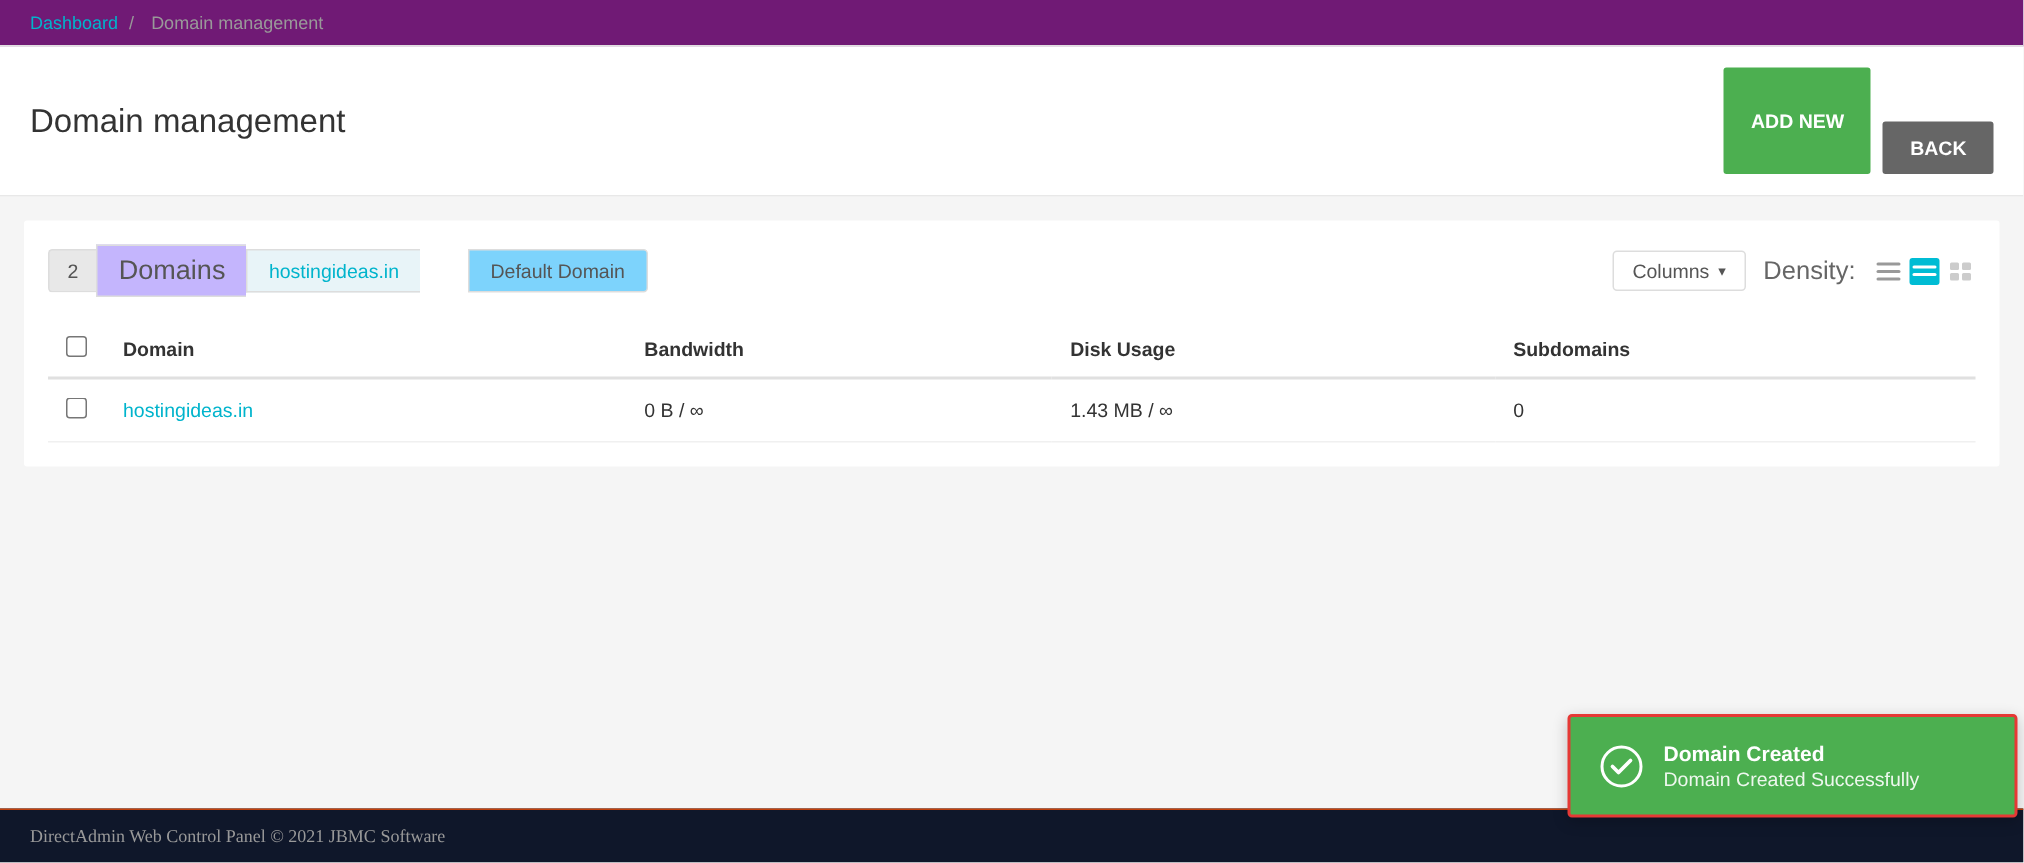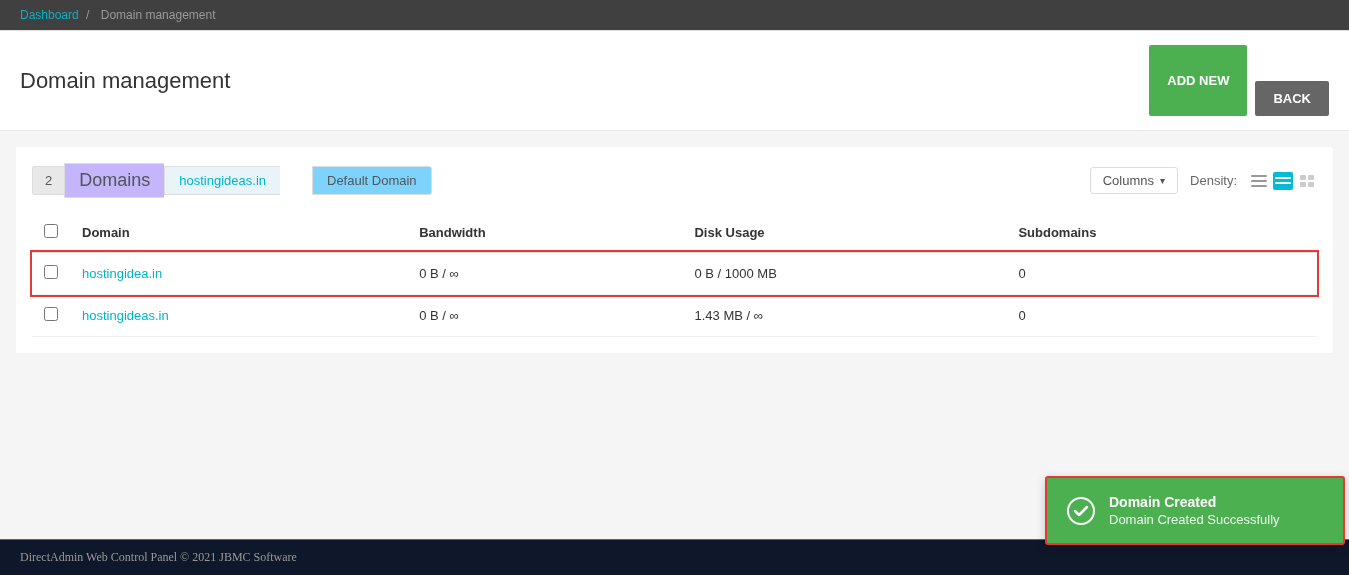--- a/index.html
+++ b/index.html
@@ -1,18 +1,18 @@
 <!DOCTYPE html>
 <html><head>
   <meta charset="utf-8">
   <style>
     * { box-sizing: border-box; margin: 0; padding: 0; }
     body { font-family: Arial, sans-serif; font-size: 14px; color: #333; background: #f5f5f5; min-height: 575px; position: relative; }
     
-    .top-bar { background: #404040; padding: 8px 20px; border-bottom: 1px solid #e0e0e0; }
+    .top-bar { background: #701a75; padding: 8px 20px; border-bottom: 1px solid #e0e0e0; }
     .breadcrumb { font-size: 12px; color: #666; }
     .breadcrumb a { color: #00b4cc; text-decoration: none; }
     .breadcrumb span { color: #999; margin: 0 4px; }
 
     .main-header { background: #fff; padding: 14px 20px 14px 20px; display: flex; align-items: center; justify-content: space-between; border-bottom: 1px solid #e8e8e8; }
     .page-title { font-size: 22px; font-weight: 300; color: #333; }
     .header-buttons { display: flex; gap: 8px; }
     .btn-rename { background: #00bcd4; color: #fff; border: none; padding: 10px 18px; font-size: 13px; font-weight: bold; cursor: pointer; text-transform: uppercase; border-radius: 2px; }
     .btn-add-new { background: #4caf50; color: #fff; border: none; padding: 10px 18px; font-size: 13px; font-weight: bold; cursor: pointer; text-transform: uppercase; border-radius: 2px; }
     .btn-back { background: #666; color: #fff; border: none; padding: 10px 18px; font-size: 13px; font-weight: bold; cursor: pointer; text-transform: uppercase; border-radius: 2px; margin-top: 36px; }
@@ -21,21 +21,21 @@
 
     .toolbar { display: flex; align-items: center; justify-content: space-between; margin-bottom: 16px; }
     .tabs-left { display: flex; align-items: center; gap: 0; }
     .tab-count { background: #e8e8e8; color: #555; padding: 6px 12px; font-size: 13px; border: 1px solid #ddd; border-right: none; border-radius: 3px 0 0 3px; }
     .tab-domains { background: #c4b5fd; color: #555; padding: 6px 14px; font-size: 18px; border: 1px solid #ddd; border-right: none; }
     .tab-hostingideas { background: #e8f4f8; color: #00b4cc; padding: 6px 14px; font-size: 13px; border: 1px solid #ddd; border-right: none; cursor: pointer; }
     .tab-default { background: #7dd3fc; color: #555; padding: 6px 14px; font-size: 13px; border: 1px solid #ddd; border-radius: 0 3px 3px 0; margin-left: 32px; }
 
     .toolbar-right { display: flex; align-items: center; gap: 12px; }
     .columns-btn { border: 1px solid #ddd; background: #fff; padding: 5px 12px; font-size: 13px; cursor: pointer; border-radius: 3px; display: flex; align-items: center; gap: 6px; color: #555; }
-    .density-label { font-size: 13px; color: #666; }
+    .density-label { font-size: 17px; color: #666; }
     .density-icons { display: flex; gap: 4px; align-items: center; }
     .density-icon { width: 20px; height: 18px; cursor: pointer; display: flex; flex-direction: column; justify-content: center; gap: 3px; padding: 2px; }
     .density-icon.active { background: #00bcd4; border-radius: 2px; }
     .density-icon span { display: block; height: 2px; background: #999; border-radius: 1px; }
     .density-icon.active span { background: #fff; }
     .density-icon-grid { width: 20px; height: 18px; cursor: pointer; display: grid; grid-template-columns: 1fr 1fr; grid-template-rows: 1fr 1fr; gap: 2px; padding: 3px; }
     .density-icon-grid span { background: #ccc; border-radius: 1px; }
 
     .table { width: 100%; border-collapse: collapse; }
     .table thead tr { border-bottom: 2px solid #e0e0e0; }
@@ -131,27 +131,20 @@
         <th class="th-checkbox">
           <input type="checkbox" class="checkbox" style="">
         </th>
         <th>Domain</th>
         <th>Bandwidth</th>
         <th>Disk Usage</th>
         <th>Subdomains</th>
       </tr>
     </thead>
     <tbody id="table-body">
-    <tr style="outline: rgb(229, 57, 53) solid 2px;">
-      <td><input type="checkbox" class="checkbox" style=""></td>
-      <td><a class="domain-link">hostingidea.in</a></td>
-      <td>0 B / ∞</td>
-      <td>0 B / 1000 MB</td>
-      <td>0</td>
-    </tr>
         <tr>
       <td><input type="checkbox" class="checkbox" style=""></td>
       <td><a class="domain-link">hostingideas.in</a></td>
       <td>0 B / ∞</td>
       <td>1.43 MB / ∞</td>
       <td>0</td>
     </tr>
       </tbody>
   </table>
 </div>

